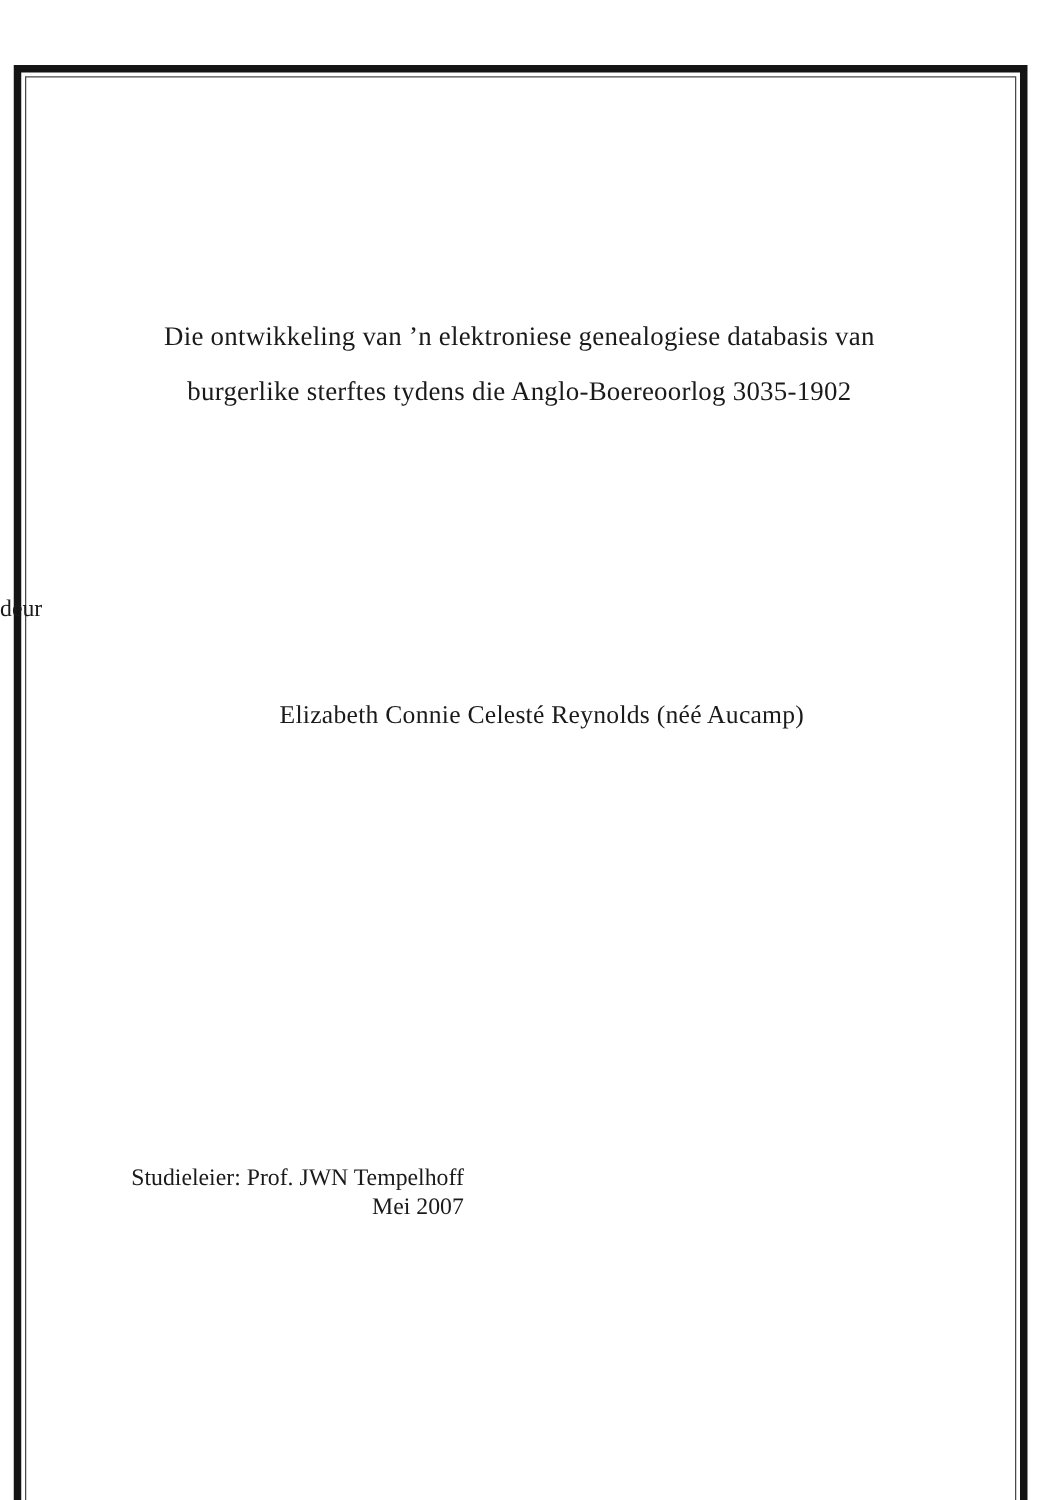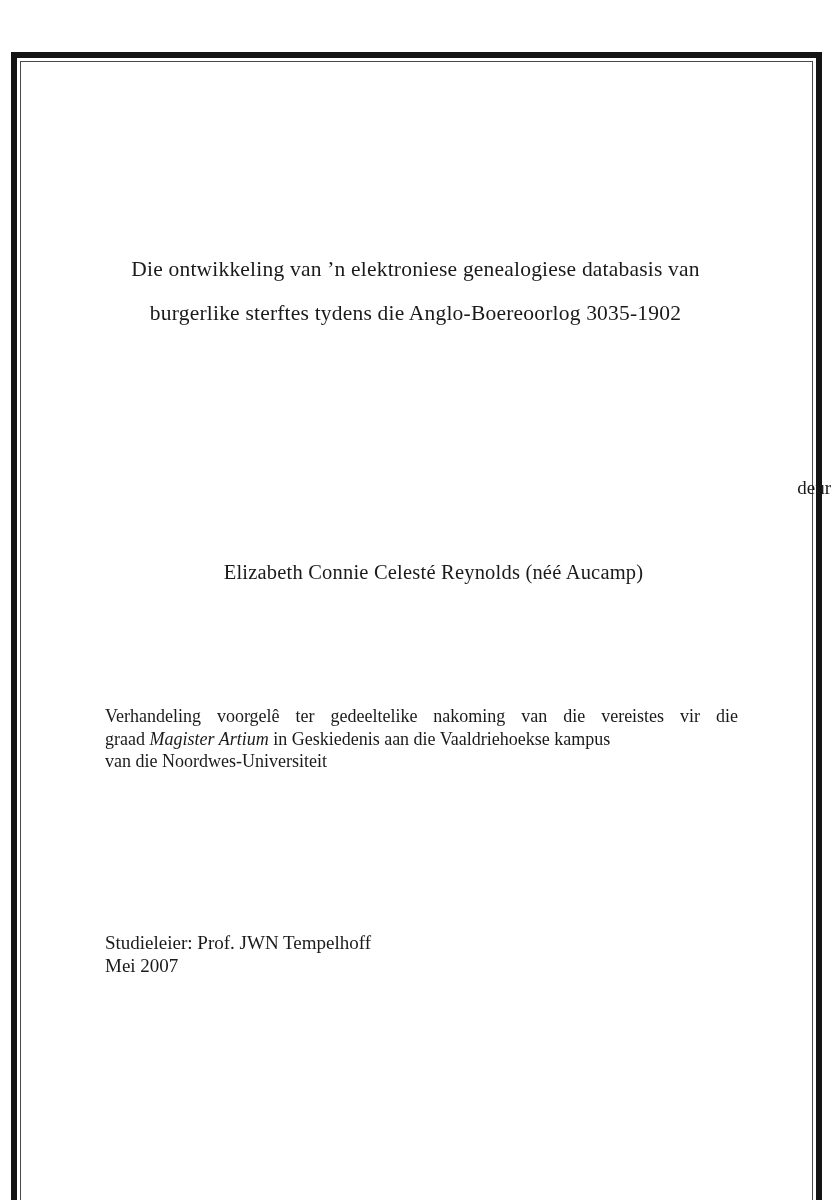--- a/index.html
+++ b/index.html
@@ -30,22 +30,22 @@
   .title-block {
     position: absolute;
     top: 203px; left: 0; right: 0;
     text-align: center;
     font-size: 21.5px;
     line-height: 44px;
     letter-spacing: 0.2px;
   }
   .byline {
     position: absolute;
-    top: 433px; left: 8px; right: 0;
-    text-align: right;
+    top: 433px; left: 0; right: 0;
+    text-align: left;
     font-size: 19px;
   }
   .author {
     position: absolute;
     top: 517px; left: 0; right: 0;
     text-align: center;
     font-size: 20.5px;
     letter-spacing: 0.2px;
     padding-left: 36px;
   }
@@ -59,20 +59,21 @@
   .statement .justified {
     text-align: justify;
     text-align-last: justify;
   }
   .statement .italic { font-style: italic; }
   .supervisor-block {
     position: absolute;
     top: 888px; left: 105px;
     font-size: 19px;
     line-height: 22.5px;
+    text-align: right;
   }
   .logo {
     position: absolute;
     top: 977px; left: 258px;
     width: 340px; height: 75px;
   }
   .logo svg { position: absolute; left: 0; top: 0; display: block; }
   .logo-text {
     position: absolute;
     top: -3px;
@@ -100,25 +101,20 @@
 
   <div class="title-block">
     <div>Die ontwikkeling van ’n elektroniese genealogiese databasis van</div>
     <div>burgerlike sterftes tydens die Anglo-Boereoorlog 3035-1902</div>
   </div>
 
   <div class="byline">deur</div>
 
   <div class="author">Elizabeth Connie Celesté Reynolds (néé Aucamp)</div>
 
-  <div class="statement">
-    <div class="justified">Verhandeling voorgelê ter gedeeltelike nakoming van die vereistes vir die</div>
-    <div><span>graad </span><span class="italic">Magister Artium</span><span> in Geskiedenis aan die Vaaldriehoekse kampus</span></div>
-    <div>van die Noordwes-Universiteit</div>
-  </div>
 
   <div class="supervisor-block">
     <div>Studieleier: Prof. JWN Tempelhoff</div>
     <div>Mei 2007</div>
   </div>
 
 
 </div>
 
 </body></html>

